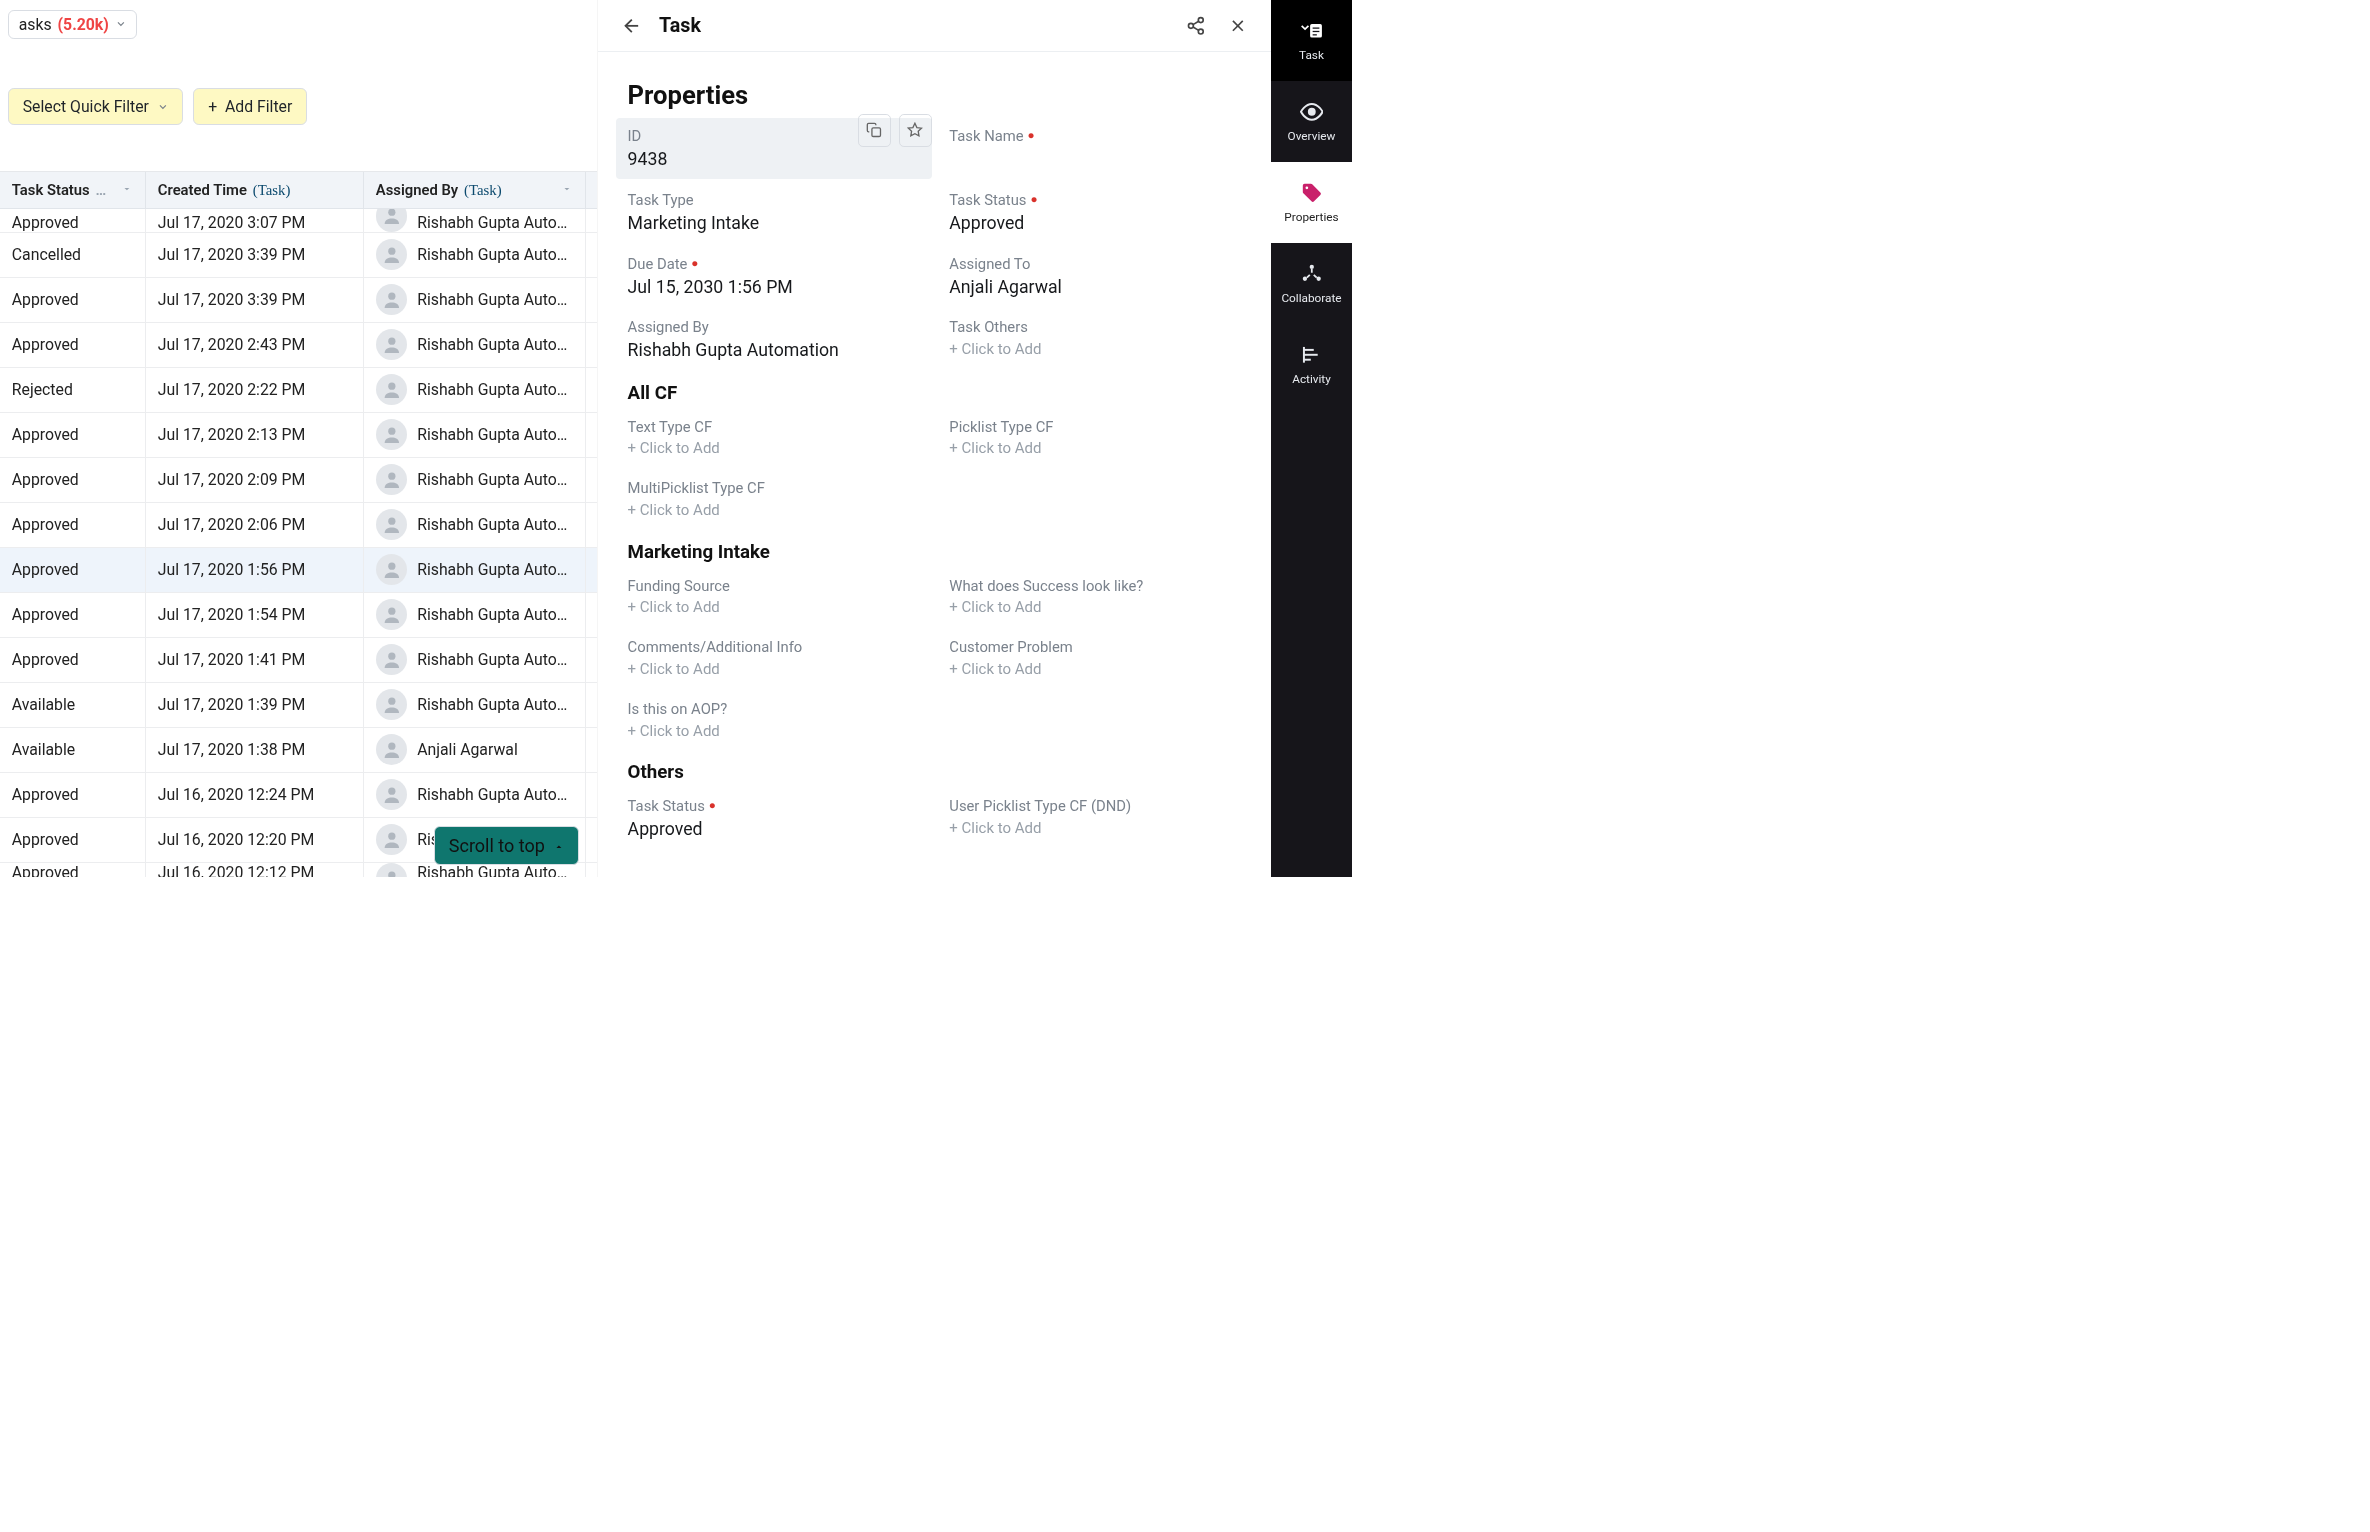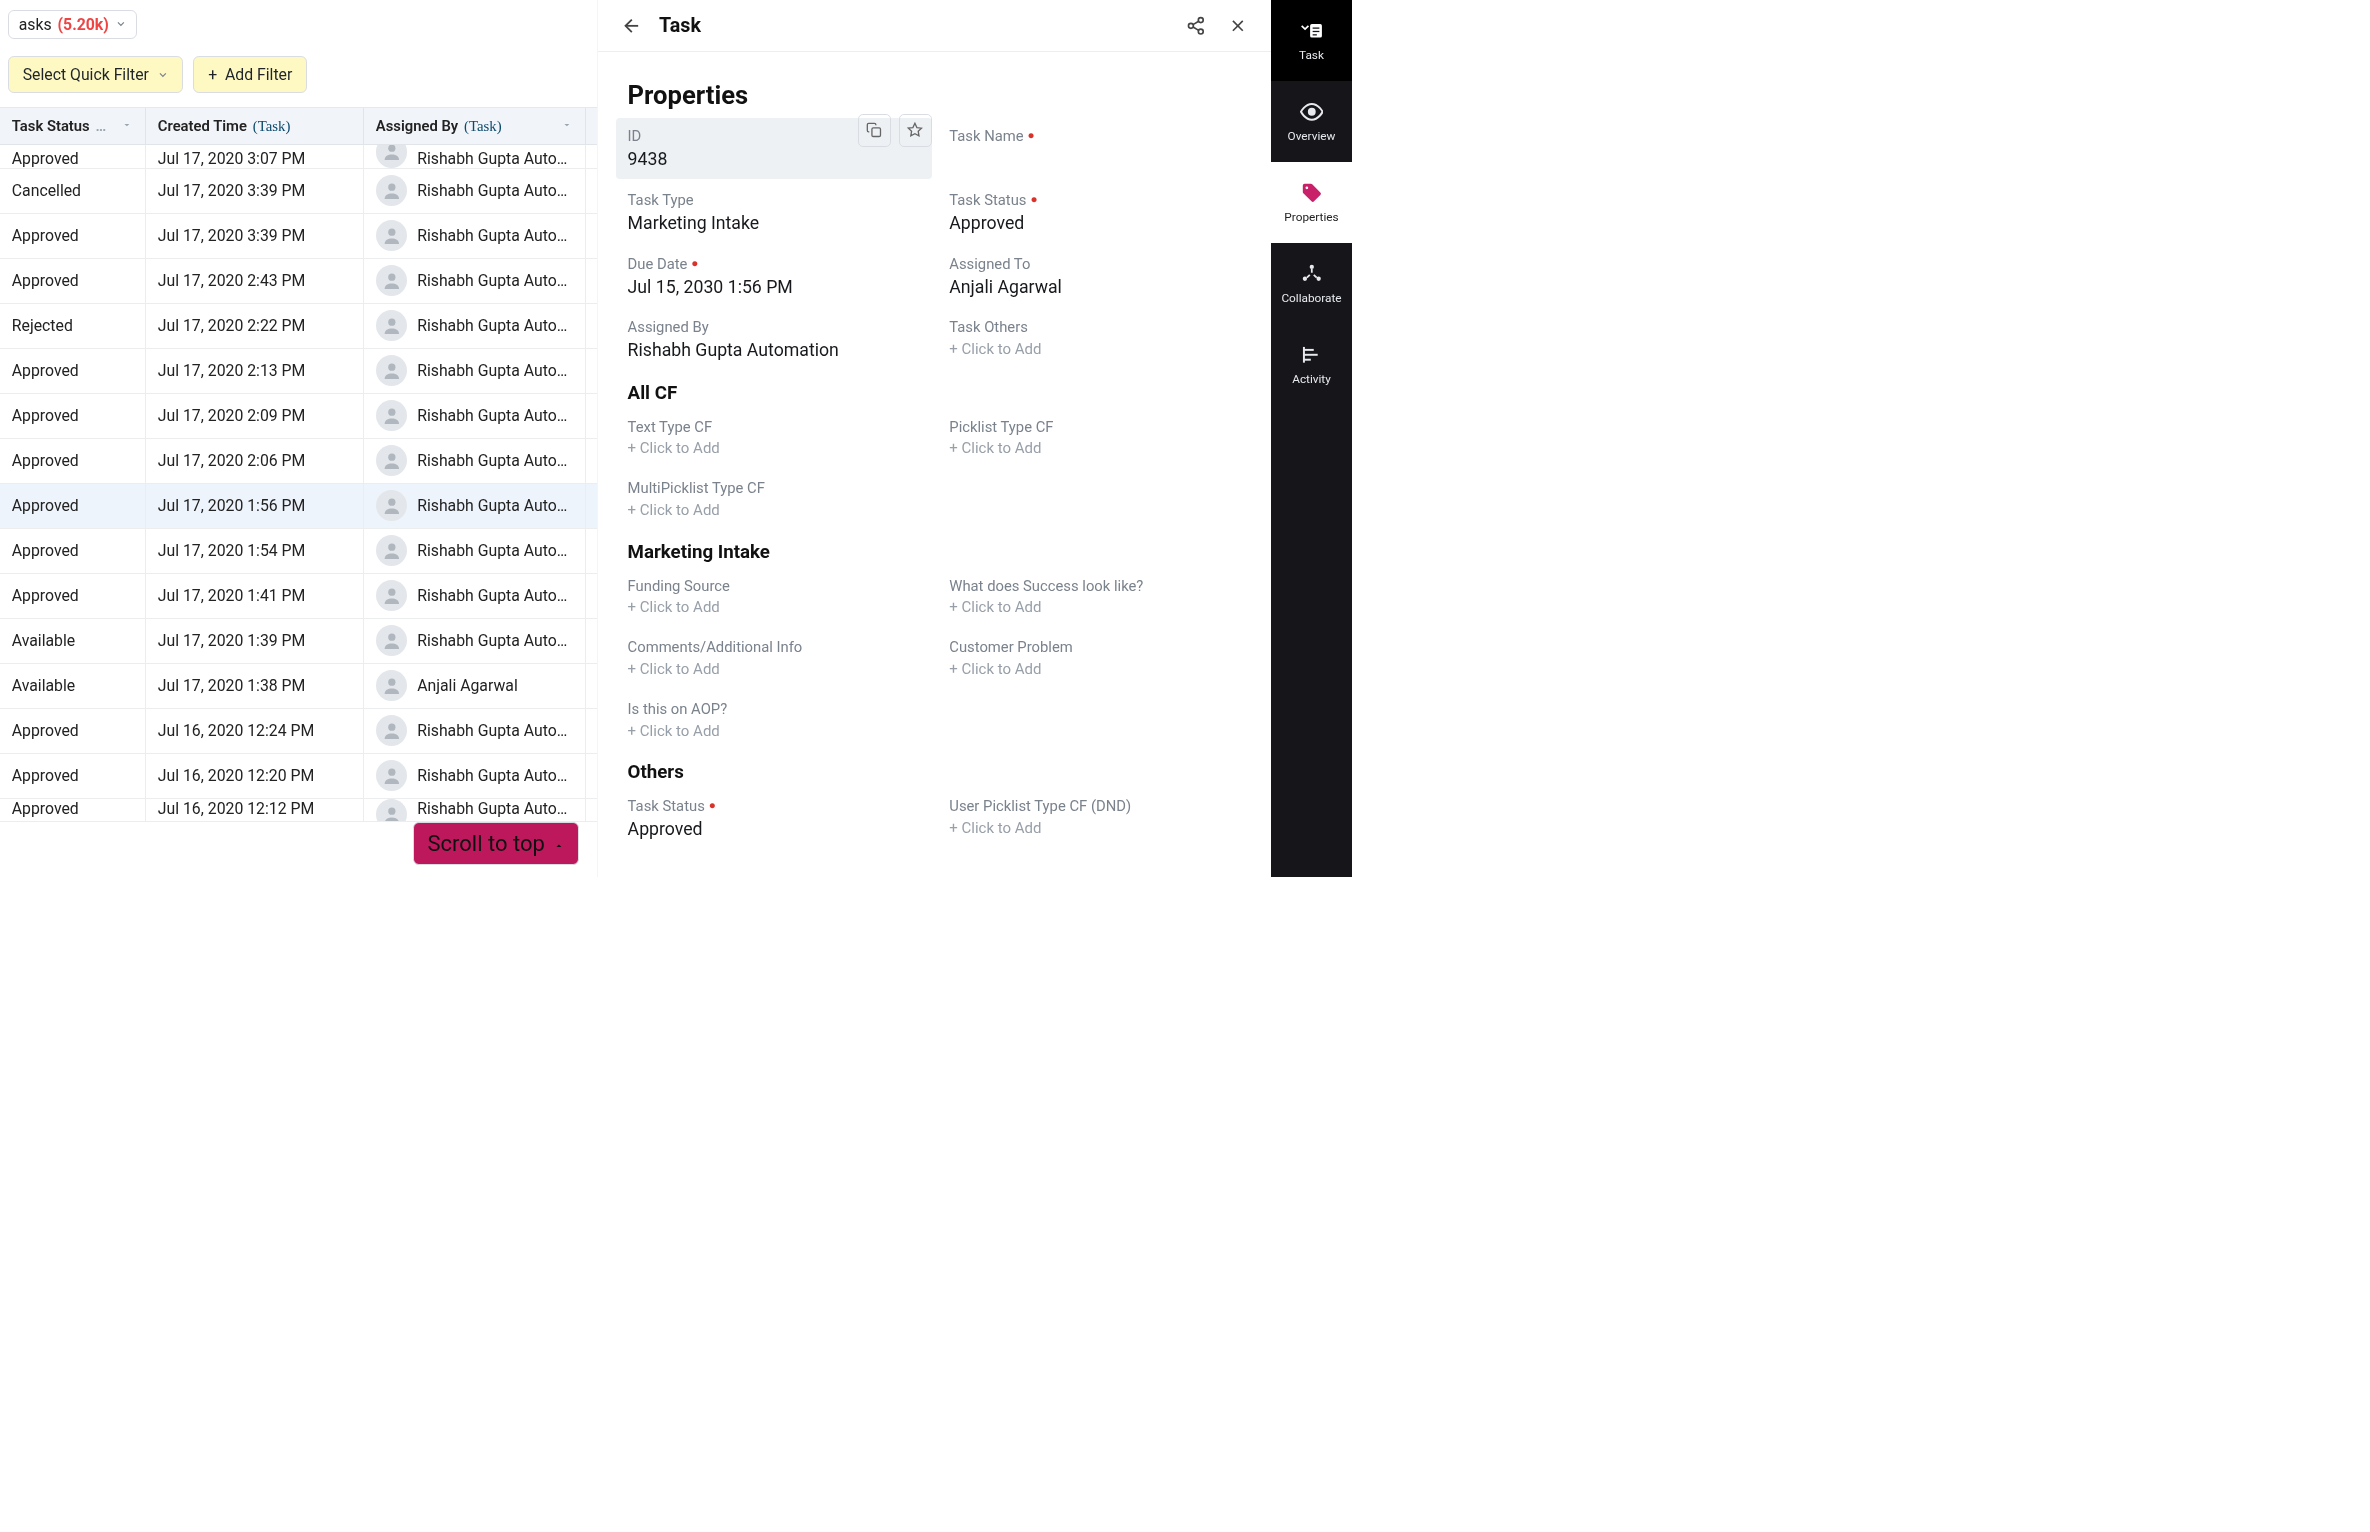--- a/index.html
+++ b/index.html
@@ -1,18 +1,18 @@
 <!DOCTYPE html>
 <html><head>
 <meta charset="utf-8">
 <style>
 * { margin:0; padding:0; box-sizing:border-box; }
 body { font-family:-apple-system,BlinkMacSystemFont,"Segoe UI",Roboto,Helvetica,Arial,sans-serif; font-size:15.8px; color:#111; overflow:hidden; }
 .app { display:flex; width:1352px; height:877px; position:relative; }
-.left { width:598px; border-right:1px solid rgba(0,0,0,0.04); display:flex; flex-direction:column; position:relative; }
+.left { width:598px; border-right:1px solid rgba(0,0,0,0.04); display:flex; flex-direction:column; position:relative;gap:32px; }
 .topbar { padding:9.9px 7.9px; display:flex; align-items:center; gap:9.9px; }
 .asks-chip { border:1px solid #d9dde3; border-radius:5.9px; padding:3.9px 9.9px; display:flex; align-items:center; gap:5.9px; font-size:15.8px; color:#222; }
 .asks-count { color:#ef4444;font-weight:bold; }
 .chev { display:inline-block; color:#7a828b; }
 .chev svg { display:block; }
 .filters-row { padding:7.9px 7.9px 13.8px; display:flex; gap:9.9px; }
 .pill { border:1px solid #d9dde3; border-radius:5.9px; padding:7.9px 13.8px; display:flex; align-items:center; gap:7.9px; font-size:15.8px; color:#1f2429; background:#fef9c3; cursor:pointer; }
 .table { flex:1; display:flex; flex-direction:column; border-top:1px solid #e6e8eb; overflow:hidden; }
 .thead { display:flex; background:#f1f4f8; border-bottom:1px solid #e1e5ea; height:37px; }
 .th { display:flex; align-items:center; padding:0 11.8px; font-size:14.8px; color:#222; font-weight:600; border-right:1px solid #e1e5ea; gap:5.9px; position:relative; }
@@ -22,21 +22,21 @@
 .col-created { width:218px; }
 .col-assigned { width:222px; }
 .tbody { flex:1; overflow-y:hidden; position:relative; }
 .trow { display:flex; height:45px; border-bottom:1px solid #ecedef; align-items:center; }
 .trow.selected { background:#eef4fb; }
 .td { padding:0 11.8px; font-size:15.8px; color:#222; overflow:hidden; white-space:nowrap; text-overflow:ellipsis; border-right:1px solid #ecedef; height:100%; display:flex; align-items:center; }
 .td.assigned { gap:9.9px; }
 .avatar { width:31.5px; height:31.5px; border-radius:50%; background:#e3e6ea; display:flex; align-items:center; justify-content:center; flex-shrink:0; }
 .avatar svg { fill:#b0b7bf; }
 .truncated { overflow:hidden; text-overflow:ellipsis; white-space:nowrap; }
-.scroll-top { position:absolute; bottom:11.8px; right:17.7px; background:#be185d; border:1px solid #d9dde3; border-radius:5.9px; padding:7.9px 13.8px; font-size:22px; display:flex; align-items:center; gap:7.9px; cursor:pointer; }
+.scroll-top { position:absolute; bottom:11.8px; right:17.7px; background:#0f766e; border:1px solid #d9dde3; border-radius:5.9px; padding:7.9px 13.8px; font-size:18px; display:flex; align-items:center; gap:7.9px; cursor:pointer; }
 
 .detail { flex:1; display:flex; flex-direction:column; }
 .detail-header { display:flex; align-items:center; padding:11.8px 19.7px; border-bottom:1px solid #eceff2; gap:13.8px; }
 .detail-header .title { font-size:19.7px; font-weight:700; color:#111; }
 .detail-header .spacer { flex:1; }
 .iconbtn { width:27.6px; height:27.6px; display:flex; align-items:center; justify-content:center; cursor:pointer; color:#444; }
 .detail-body { flex:1; overflow-y:auto; padding:15.8px 29.6px 39px; }
 .section-title { font-size:25.6px; font-weight:700; margin:11.8px 0 17.7px; color:#111; }
 .sub-title { font-size:18.7px; font-weight:700; margin:21.7px 0 13.8px; color:#111; }
 .prop-grid { display:grid; grid-template-columns:1fr 1fr; gap:21.7px 29.6px; }

